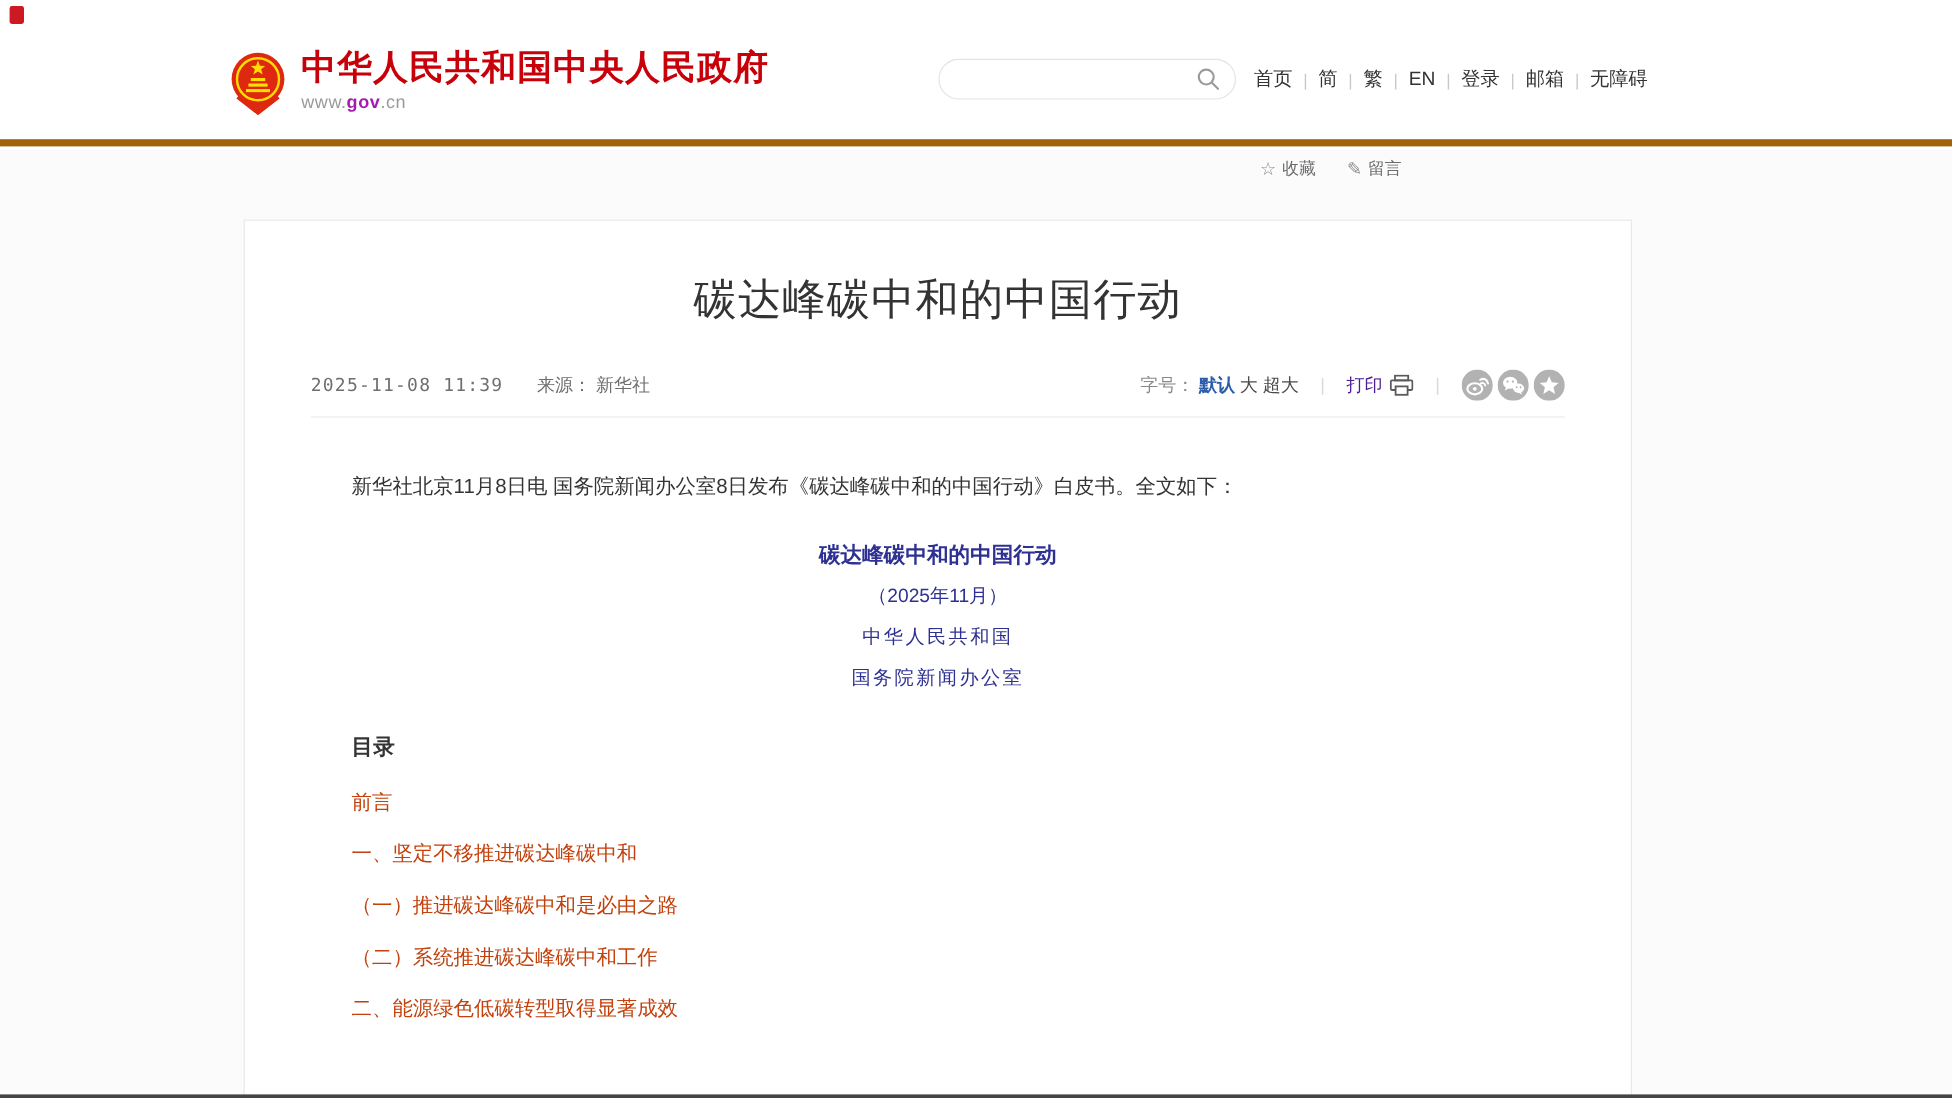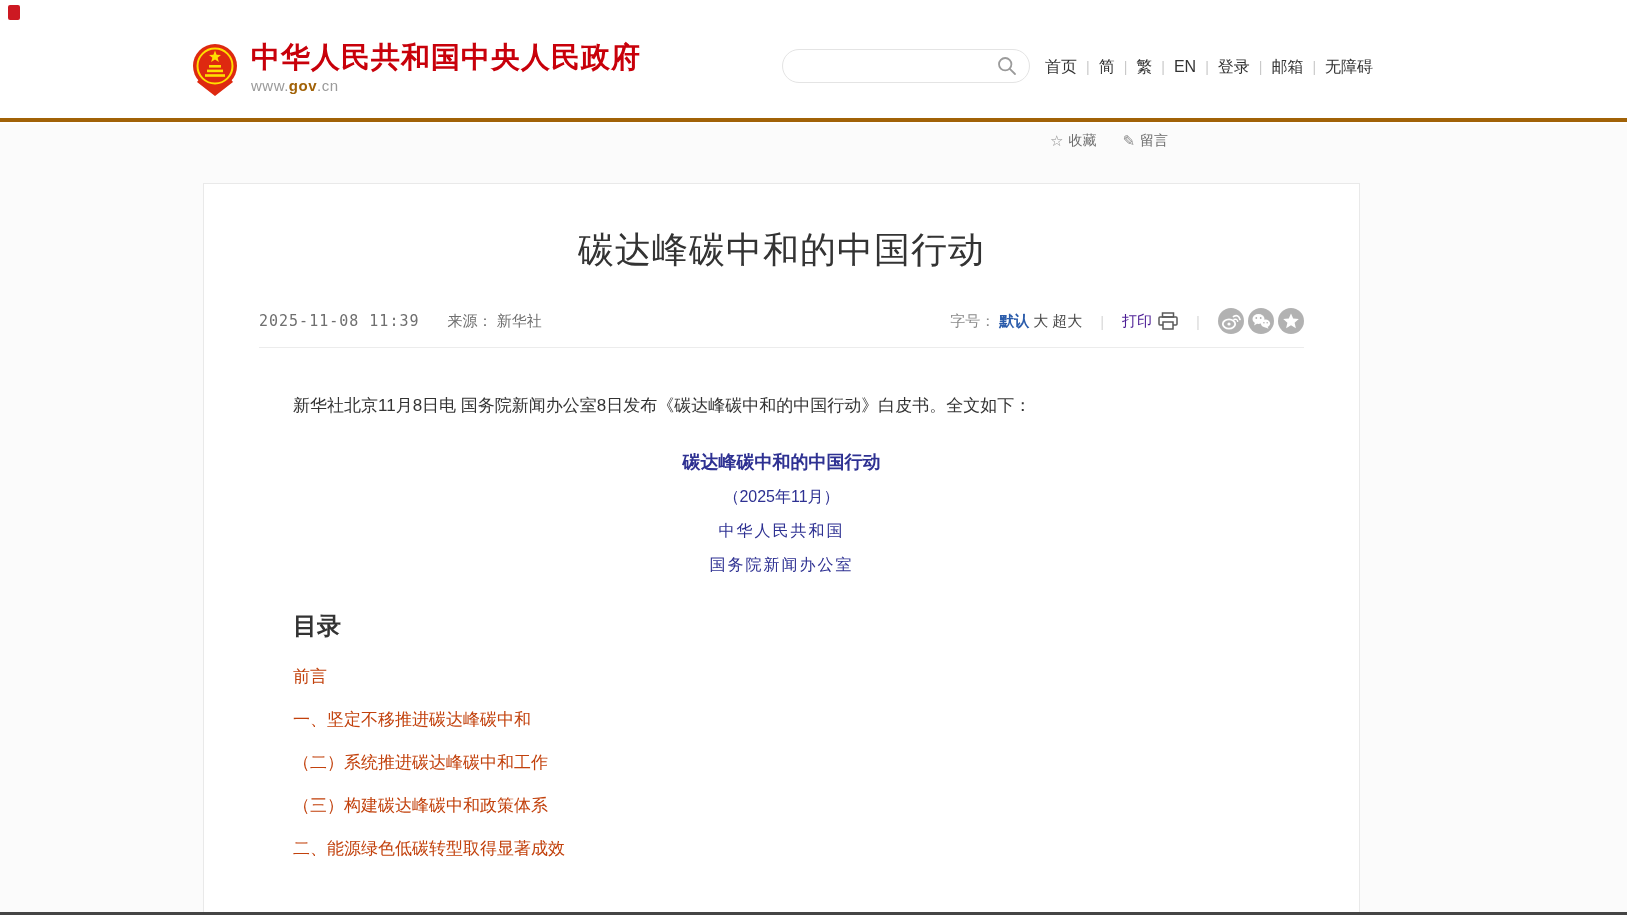--- a/index.html
+++ b/index.html
@@ -2,29 +2,29 @@
 <html><head>
 <meta charset="utf-8">
 <style>
   * { margin:0; padding:0; box-sizing:border-box; }
   html,body { width:1627px; height:915px; overflow:hidden; background:#fff;
     font-family:"Liberation Sans","DejaVu Sans",sans-serif; }
   .screen { position:relative; width:1627px; height:915px; overflow:hidden; background:#fff; }
 
   
   .header { position:absolute; left:0; top:0; width:100%; height:122px; background:#fff;
-            border-bottom:4px solid #a16207;padding-left:30px; }
+            border-bottom:6px solid #a16207;padding-left:30px; }
   .corner-mark { position:absolute; left:8px; top:5px; width:12px; height:15px;
                  background:#c8000a; border-radius:2px; opacity:.9; }
   .logo-group { position:absolute; left:192px; top:40px; display:flex; align-items:flex-start; }
   .emblem { width:46px; height:57px; display:block; }
   .site-text { margin-left:13px; }
   .site-title { font-size:29px; font-weight:bold; color:#c8000a; letter-spacing:1px; line-height:34px; }
   .site-url { margin-top:3px; font-size:15px; color:#9a9a9a; letter-spacing:.5px; }
-  .site-url .gov { color:#a16207; font-weight:bold; }
+  .site-url .gov { color:#a21caf; font-weight:bold; }
 
   .search-box { position:absolute; left:782px; top:49px; width:248px; height:34px;
                 border:1px solid #e4e4e4; border-radius:17px; background:#fff;
                 display:flex; align-items:center; padding:0 12px 0 16px; }
   .search-input { flex:1; border:none; outline:none; font-size:14px; color:#333; background:transparent; }
   .search-ico { width:20px; height:20px; flex:0 0 auto; cursor:pointer; }
 
   .topnav { position:absolute; left:1045px; top:55px; display:flex; align-items:center;
             font-size:16px; color:#333; line-height:24px; }
   .topnav a { color:#333; text-decoration:none; cursor:pointer; white-space:nowrap; }
@@ -60,21 +60,21 @@
   .meta-hr { margin-top:13px; border:none; border-top:1px solid #ececec; }
 
   .lead { margin-top:44px; font-size:17px; color:#333; line-height:28px; text-indent:2em; }
 
   .doc-center { text-align:center; color:#2e3192; }
   .doc-title { margin-top:30px; font-size:18px; font-weight:bold; }
   .doc-dateline { margin-top:13px; font-size:16px; }
   .doc-issuer { margin-top:13px; font-size:16px;
                 font-family:"Liberation Serif","DejaVu Serif",serif; letter-spacing:2px; }
 
-  .toc-heading { margin-top:34px; margin-left:34px; font-size:24px; font-weight:bold; color:#333; }
+  .toc-heading { margin-top:34px; margin-left:34px; font-size:18px; font-weight:bold; color:#333; }
   .toc-item { margin-top:26px; margin-left:34px; font-size:17px; color:#c2410c; line-height:17px; }
 
   .bottom-line { position:absolute; left:0; bottom:0; width:100%; height:3px; background:#454545; z-index:5; }
 </style>
 </head>
 <body>
 
 <div class="screen">
 
   <div class="header">
@@ -188,20 +188,20 @@
     <p class="lead">新华社北京11月8日电 国务院新闻办公室8日发布《碳达峰碳中和的中国行动》白皮书。全文如下：</p>
 
     <div class="doc-center doc-title">碳达峰碳中和的中国行动</div>
     <div class="doc-center doc-dateline">（2025年11月）</div>
     <div class="doc-center doc-issuer">中华人民共和国</div>
     <div class="doc-center doc-issuer">国务院新闻办公室</div>
 
     <div class="toc-heading">目录</div>
     <div class="toc-item">前言</div>
     <div class="toc-item">一、坚定不移推进碳达峰碳中和</div>
+    <div class="toc-item">（一）推进碳达峰碳中和是必由之路</div>
     <div class="toc-item">（二）系统推进碳达峰碳中和工作</div>
-    <div class="toc-item">（三）构建碳达峰碳中和政策体系</div>
     <div class="toc-item">二、能源绿色低碳转型取得显著成效</div>
 
   </div>
 
   <div class="bottom-line"></div>
 </div>
 
 </body></html>

